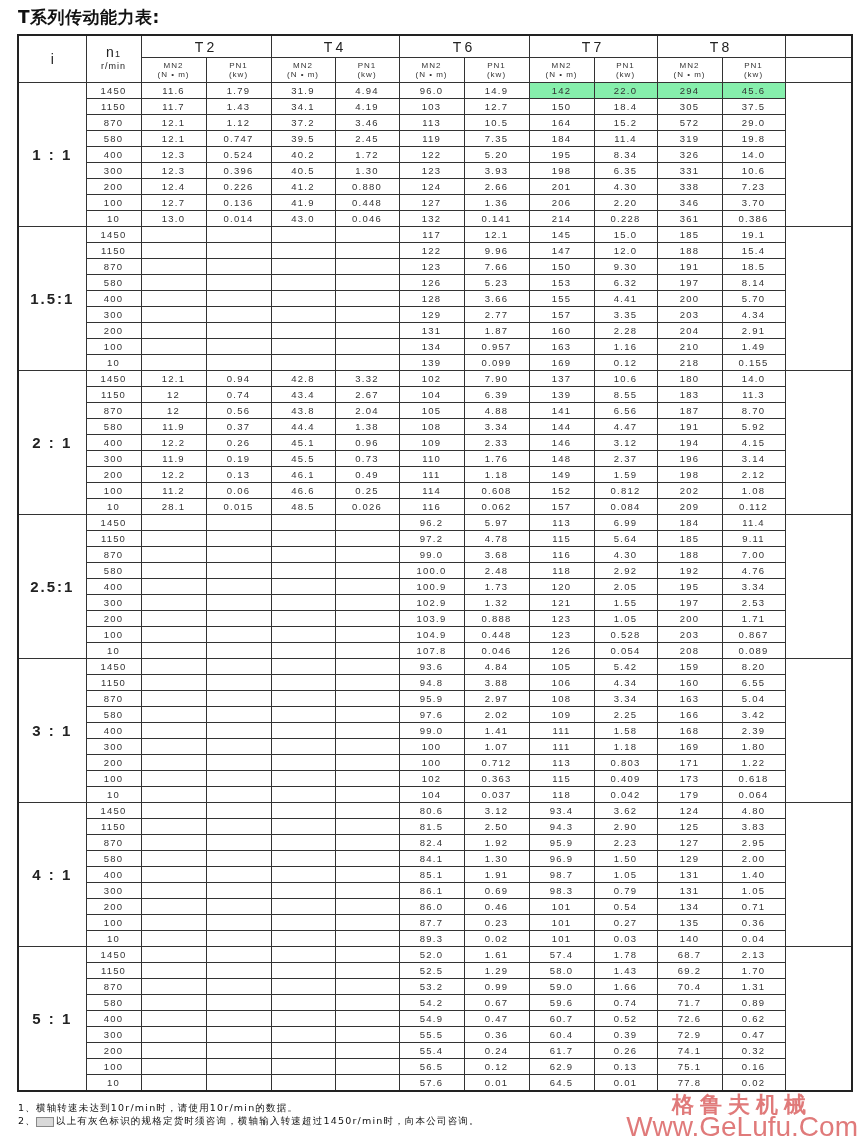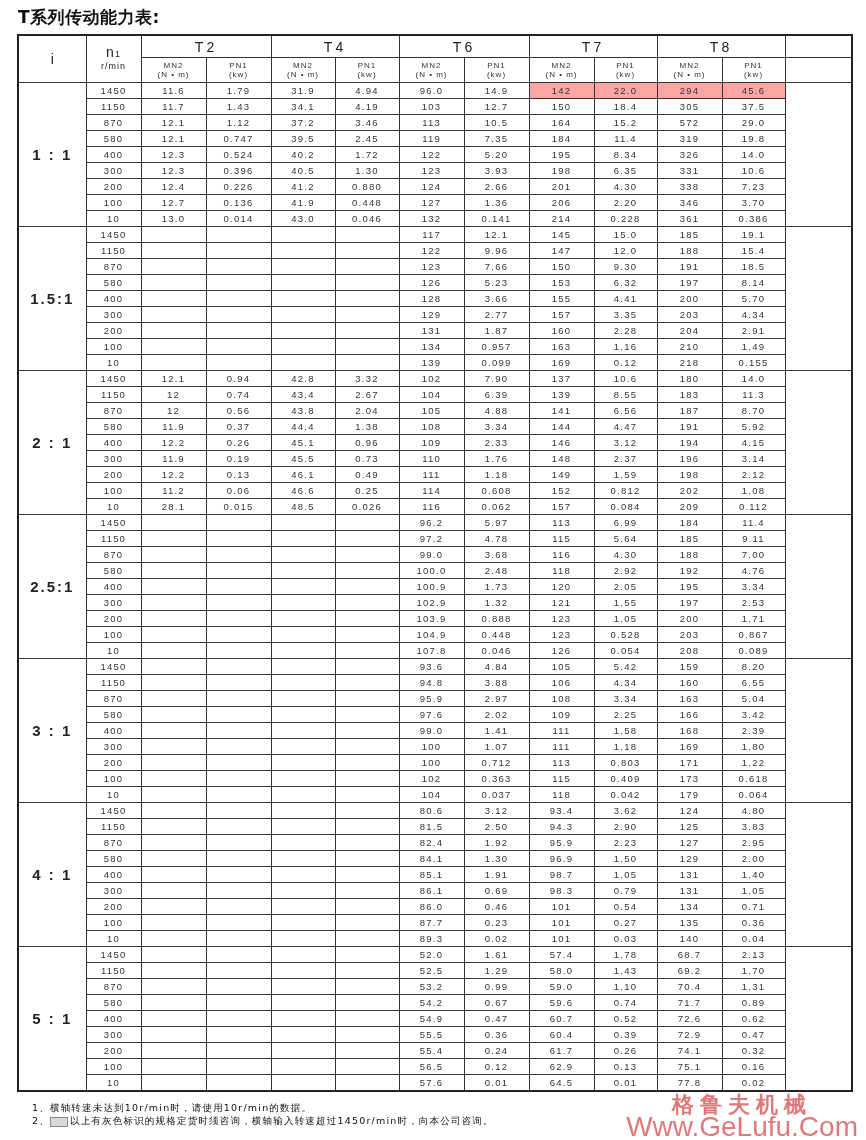--- a/index.html
+++ b/index.html
@@ -7,24 +7,24 @@
   .title { position:absolute; left:18px; top:6px; font-size:17px; font-weight:bold; font-family:"DejaVu Sans", sans-serif; letter-spacing:0.5px; color:#111; }
   table.cap { position:absolute; left:17px; top:34px; width:834px; border-collapse:collapse; table-layout:fixed; border:2px solid #222; }
   table.cap td, table.cap th { border:1px solid #333; padding:0; text-align:center; font-weight:normal; overflow:hidden; white-space:nowrap; }
   table.cap th.grp { height:21px; font-size:14px; letter-spacing:3px; }
   table.cap th.sub { height:24px; font-size:8px; line-height:9px; letter-spacing:1px; color:#333;margin-left:32px; }
   table.cap th.ih { font-size:14px; }
   table.cap th.nh { font-size:9px; letter-spacing:1px; line-height:12px; }
   table.cap th.nh .n { font-size:14px; }
   table.cap td { height:15px; font-size:9.5px; letter-spacing:1.2px; color:#333; line-height:15px; }
   table.cap td.ratio { font-size:15px; letter-spacing:2px; color:#222;font-weight:bold; }
-  table.cap td.hl { background:#fca5a5; }
+  table.cap td.hl { background:#86efac; }
   table.cap td.extra { border-top:none; border-bottom:none; }
   table.cap tr.grpstart td.extra { border-top:1px solid #333; }
-  .notes { position:absolute; left:18px; top:1101px; font-size:9.5px; line-height:13px; letter-spacing:1.2px; font-family:"DejaVu Sans", sans-serif; color:#111;margin-left:14px; }
+  .notes { position:absolute; left:18px; top:1101px; font-size:9.5px; line-height:13px; letter-spacing:1.2px; font-family:"DejaVu Sans", sans-serif; color:#111; }
   .swatch { display:inline-block; width:16px; height:8px; background:#d9d9d9; border:1px solid #888; vertical-align:middle; margin-right:2px; }
   .wm { position:absolute; right:8px; top:1092px; text-align:center; color:#e07a7a; font-family:"DejaVu Serif", serif; }
   .wm .cn { font-size:22px; letter-spacing:6px; line-height:24px; font-weight:bold; }
   .wm .url { font-size:28px; line-height:22px; font-family:"Liberation Sans", sans-serif; }
 </style>
 </head>
 <body>
 
 <div class="title">T系列传动能力表:</div>
 
@@ -814,21 +814,21 @@
       </tr>
       <tr>
         <td>870</td>
         <td></td>
         <td></td>
         <td></td>
         <td></td>
         <td>53.2</td>
         <td>0.99</td>
         <td>59.0</td>
-        <td>1.10</td>
+        <td>1.66</td>
         <td>70.4</td>
         <td>1.31</td>
       </tr>
       <tr>
         <td>580</td>
         <td></td>
         <td></td>
         <td></td>
         <td></td>
         <td>54.2</td>

